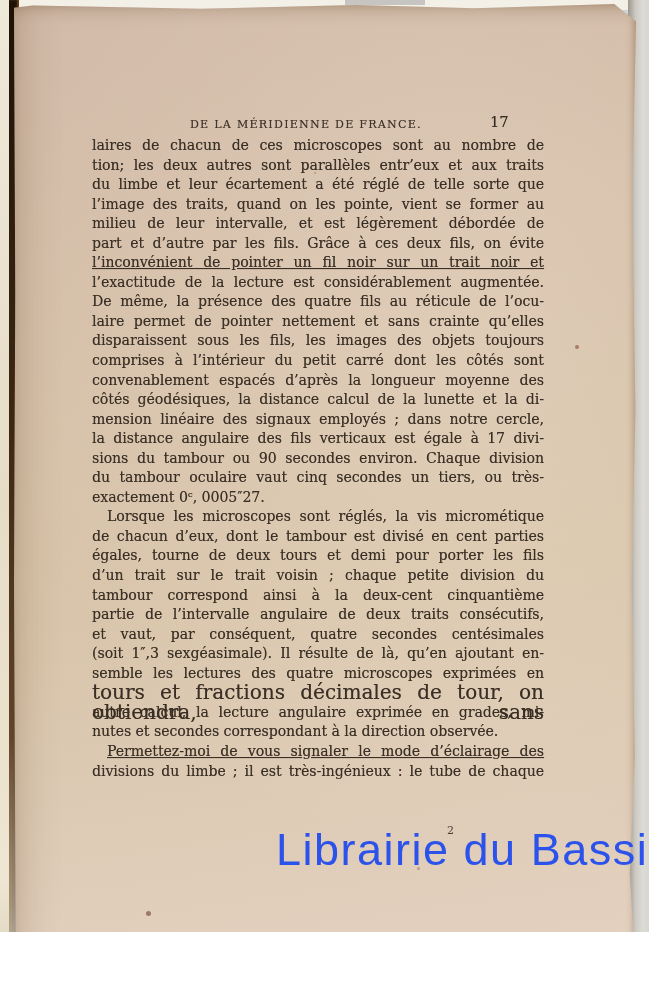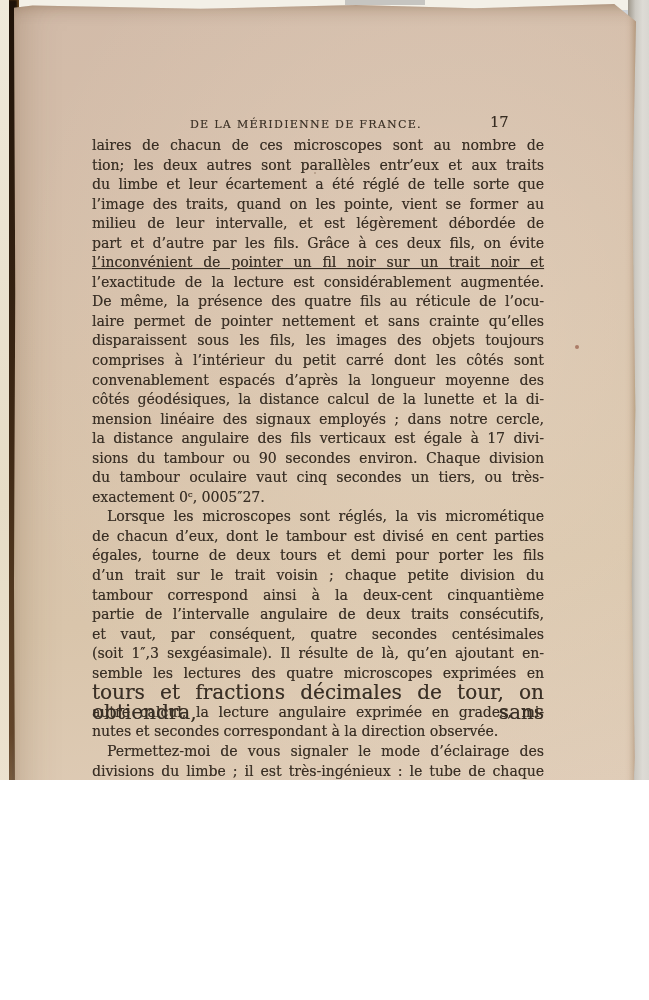--- a/index.html
+++ b/index.html
@@ -1,18 +1,18 @@
 <!DOCTYPE html>
 <html><head>
 <meta charset="utf-8">
 <style>
   html,body{margin:0;padding:0;}
   body{width:649px;height:1000px;}
   .scene{
-    position:relative;width:649px;height:780px;overflow:hidden;
+    position:relative;width:649px;height:932px;overflow:hidden;
     background:#cfd4d9;
     font-family:"DejaVu Serif","DejaVu Sans",serif;
   }
   
   .top-strip{position:absolute;left:0;top:0;width:649px;height:10px;background:#f3f0e7;z-index:0;}
   .top-notch{position:absolute;left:345px;top:0;width:80px;height:5px;background:#c6c5c1;z-index:0;}
   .right-edge{position:absolute;left:628px;top:0;width:21px;height:960px;z-index:0;
     background:linear-gradient(90deg,#9e978b 0%,#ccc9c2 35%,#dddbd5 70%,#d8d6d0 100%);}
   .table-bg{position:absolute;left:0;top:956px;width:649px;height:44px;z-index:0;
     background:linear-gradient(180deg,#7d776d 0%,#b9bfc5 35%,#c9cfd5 70%,#ced5da 100%);}
@@ -106,21 +106,21 @@
         <div class="line" style="font-size: 14px;">égales, tourne de deux tours et demi pour porter les fils</div>
         <div class="line" style="font-size: 14px;">d’un trait sur le trait voisin ; chaque petite division du</div>
         <div class="line" style="font-size: 14px;">tambour correspond ainsi à la deux-cent cinquantième</div>
         <div class="line" style="font-size: 14px;">partie de l’intervalle angulaire de deux traits consécutifs,</div>
         <div class="line" style="font-size: 14px;">et vaut, par conséquent, quatre secondes centésimales</div>
         <div class="line" style="font-size: 14px;">(soit 1″,3 sexgéasimale). Il résulte de là, qu’en ajoutant en-</div>
         <div class="line" style="font-size: 14px;">semble les lectures des quatre microscopes exprimées en</div>
         <div class="line" style="font-size: 20px;">tours et fractions décimales de tour, on obtiendra, sans</div>
         <div class="line" style="font-size: 14px;">autre calcul, la lecture angulaire exprimée en grades, mi-</div>
         <div class="line pend" style="font-size: 14px;">nutes et secondes correspondant à la direction observée.</div>
-        <div class="line indent" style="font-size: 14px;">Permettez-moi de vous signaler le mode d’éclairage des</div>
+        <div class="line indent" style="font-size: 14px; text-decoration: underline;">Permettez-moi de vous signaler le mode d’éclairage des</div>
         <div class="line" style="font-size: 14px;">divisions du limbe ; il est très-ingénieux : le tube de chaque</div>
       </div>
 
     <div class="sig">2</div>
 
     <div class="stain s1"></div>
     <div class="stain s2"></div>
     <div class="stain s3"></div>
     <div class="stain s4"></div>
     <div class="stain s5"></div>

